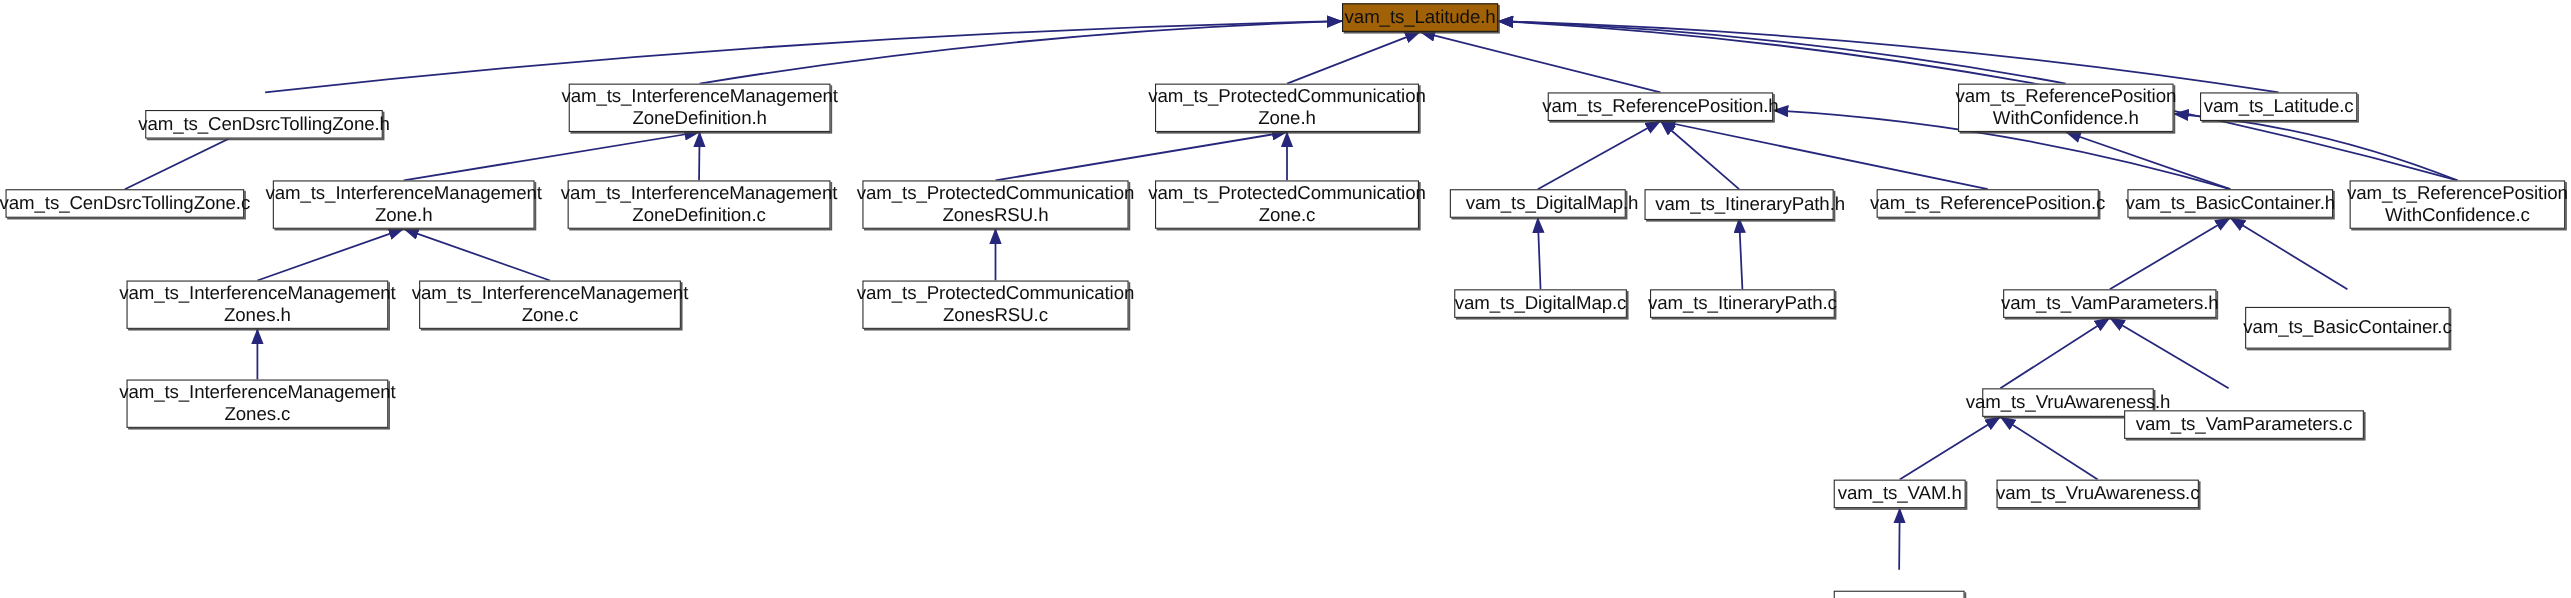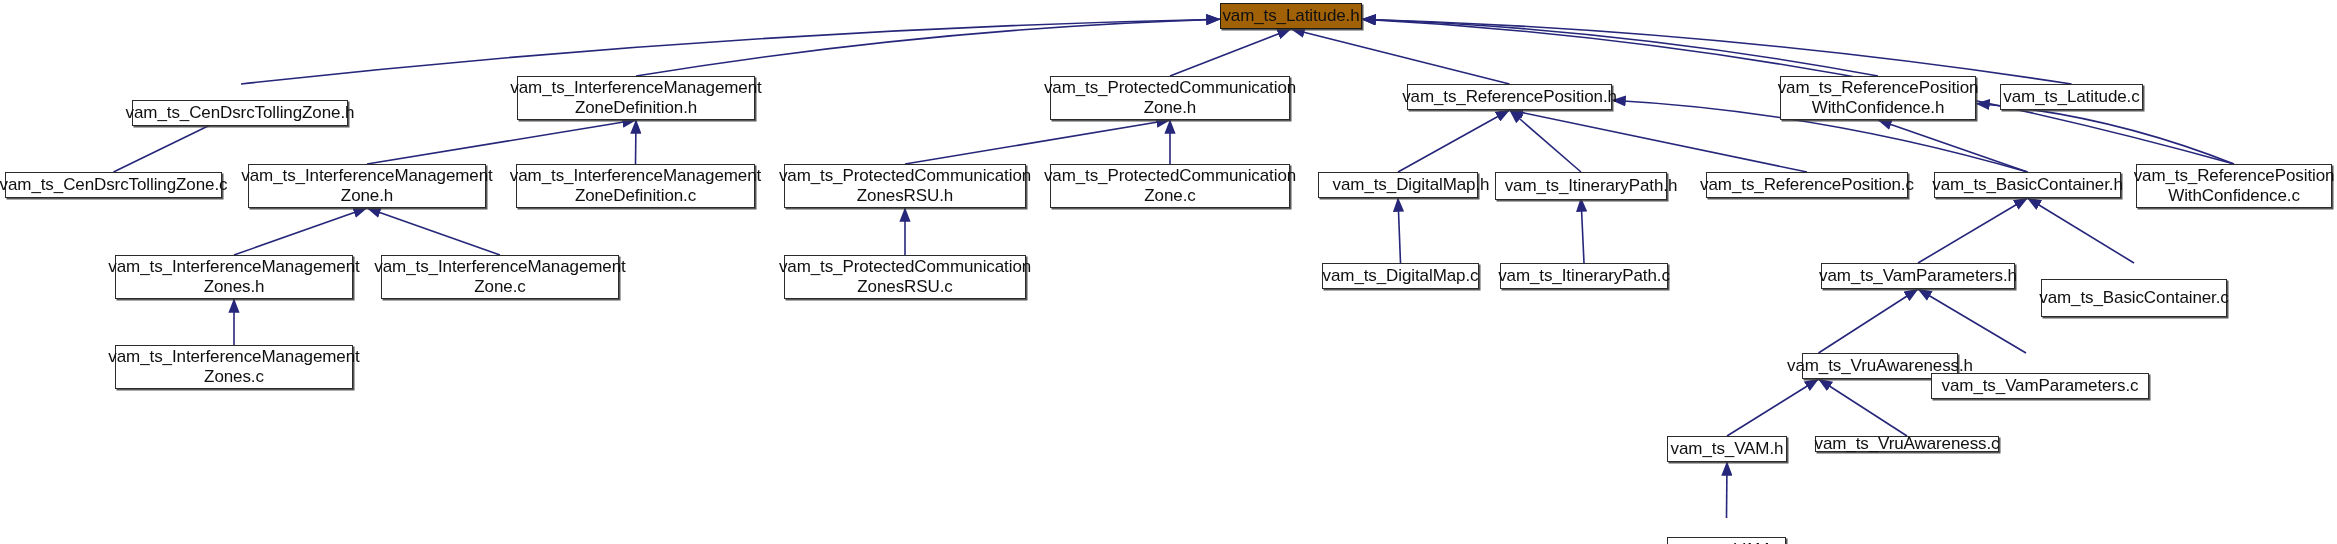--- a/index.html
+++ b/index.html
@@ -123,16 +123,16 @@
 ZonesRSU.c</div>
       <div class="node" style="left: 1322px; top: 263px; width: 157px; height: 26px;">vam_ts_DigitalMap.c</div>
       <div class="node" style="left: 1500px; top: 263px; width: 168px; height: 26px;">vam_ts_ItineraryPath.c</div>
       <div class="node" style="left: 1821px; top: 263px; width: 194px; height: 26px;">vam_ts_VamParameters.h</div>
       <div class="node" style="left: 2041px; top: 263px; width: 186px; height: 38px; margin-top: 16px;">vam_ts_BasicContainer.c</div>
       <div class="node" style="left: 115px; top: 345px; width: 238px; height: 44px;">vam_ts_InterferenceManagement
 Zones.c</div>
       <div class="node" style="left: 1802px; top: 353px; width: 156px; height: 26px;">vam_ts_VruAwareness.h</div>
       <div class="node" style="left: 1931px; top: 373px; width: 218px; height: 26px;">vam_ts_VamParameters.c</div>
       <div class="node" style="left: 1667px; top: 436px; width: 120px; height: 26px;">vam_ts_VAM.h</div>
-      <div class="node" style="left: 1815px; top: 436px; width: 184px; height: 16px;">vam_ts_VruAwareness.c</div>
+      <div class="node" style="left: 1815px; top: 436px; width: 184px; height: 26px;">vam_ts_VruAwareness.c</div>
       <div class="node" style="left: 1667px; top: 537px; width: 119px; height: 26px;">vam_ts_VAM.c</div>
     </div>
 </div>
 
 </body></html>

